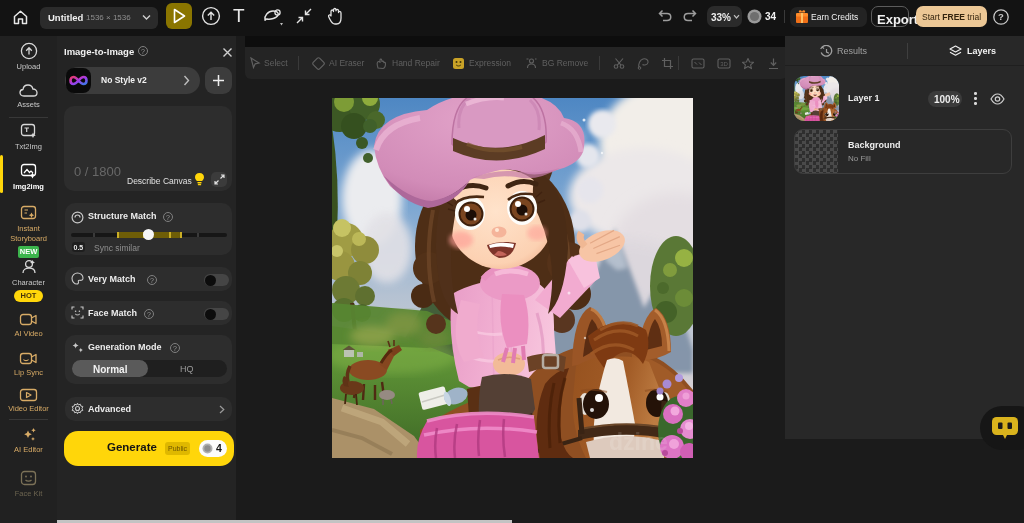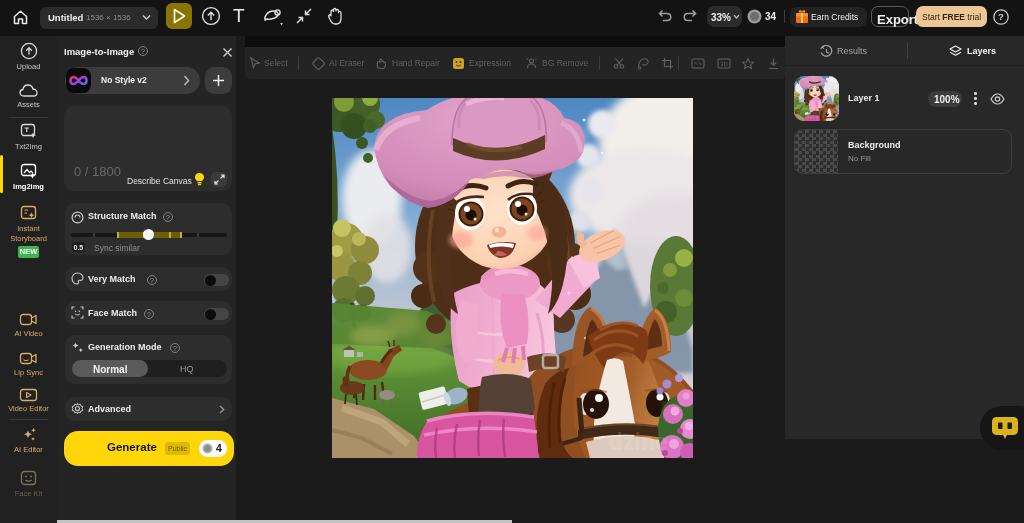--- a/index.html
+++ b/index.html
@@ -131,20 +131,29 @@
       Img2img
     </div>
     <div class="ritem" style="top:169px;color:#d8ab66">
       <svg width="18" height="17" viewBox="0 0 18 17">
           <rect x="1.5" y="1.5" width="14" height="12" rx="2.5" fill="none" stroke="#d8ab66" stroke-width="1.3"></rect>
           <path d="M4.5 5 L8 5 M4.5 8 L7 8" stroke="#d8ab66" stroke-width="1.1"></path>
           <path d="M11.5 7.5 l0.9 1.8 l1.8 0.9 l-1.8 0.9 l-0.9 1.8 l-0.9 -1.8 l-1.8 -0.9 l1.8 -0.9 Z" fill="#d8ab66"></path>
         </svg>
       <div style="line-height:9.5px">Instant<br>Storyboard</div>
       <div style="margin:3px auto 0 auto;width:21px;height:12px;background:#3cb54d;border-radius:2px;color:#fff;font-size:7.5px;font-weight:bold;line-height:12px">NEW</div>
+    </div>
+    <div class="ritem" style="top:222px">
+      <svg width="18" height="18" viewBox="0 0 18 18">
+          <circle cx="9" cy="6" r="3.4" fill="none" stroke="#d8d8d8" stroke-width="1.3"></circle>
+          <path d="M3 15 C3 11.5 6 10.2 9 10.2 C12 10.2 15 11.5 15 15" fill="none" stroke="#d8d8d8" stroke-width="1.3"></path>
+          <path d="M12.5 2 l0.8 1.6 l1.6 0.8 l-1.6 0.8 l-0.8 1.6 l-0.8 -1.6 l-1.6 -0.8 l1.6 -0.8 Z" fill="#d8d8d8"></path>
+        </svg>
+      Character
+      <div style="margin:3px auto 0 auto;width:29px;height:12px;background:#ffd60a;border-radius:6px;color:#47350a;font-size:7.5px;font-weight:bold;line-height:12px">HOT</div>
     </div>
     <div class="ritem" style="top:276px;color:#d8ab66">
       <svg width="19" height="15" viewBox="0 0 19 15">
           <rect x="1.5" y="2.5" width="11" height="10" rx="2.5" fill="none" stroke="#d8ab66" stroke-width="1.3"></rect>
           <path d="M12.5 6 L17 3.5 L17 11.5 L12.5 9" fill="none" stroke="#d8ab66" stroke-width="1.3" stroke-linejoin="round"></path>
         </svg>
       AI Video
     </div>
     <div class="ritem" style="top:314px;color:#d8ab66">
       <svg width="19" height="16" viewBox="0 0 19 16">

